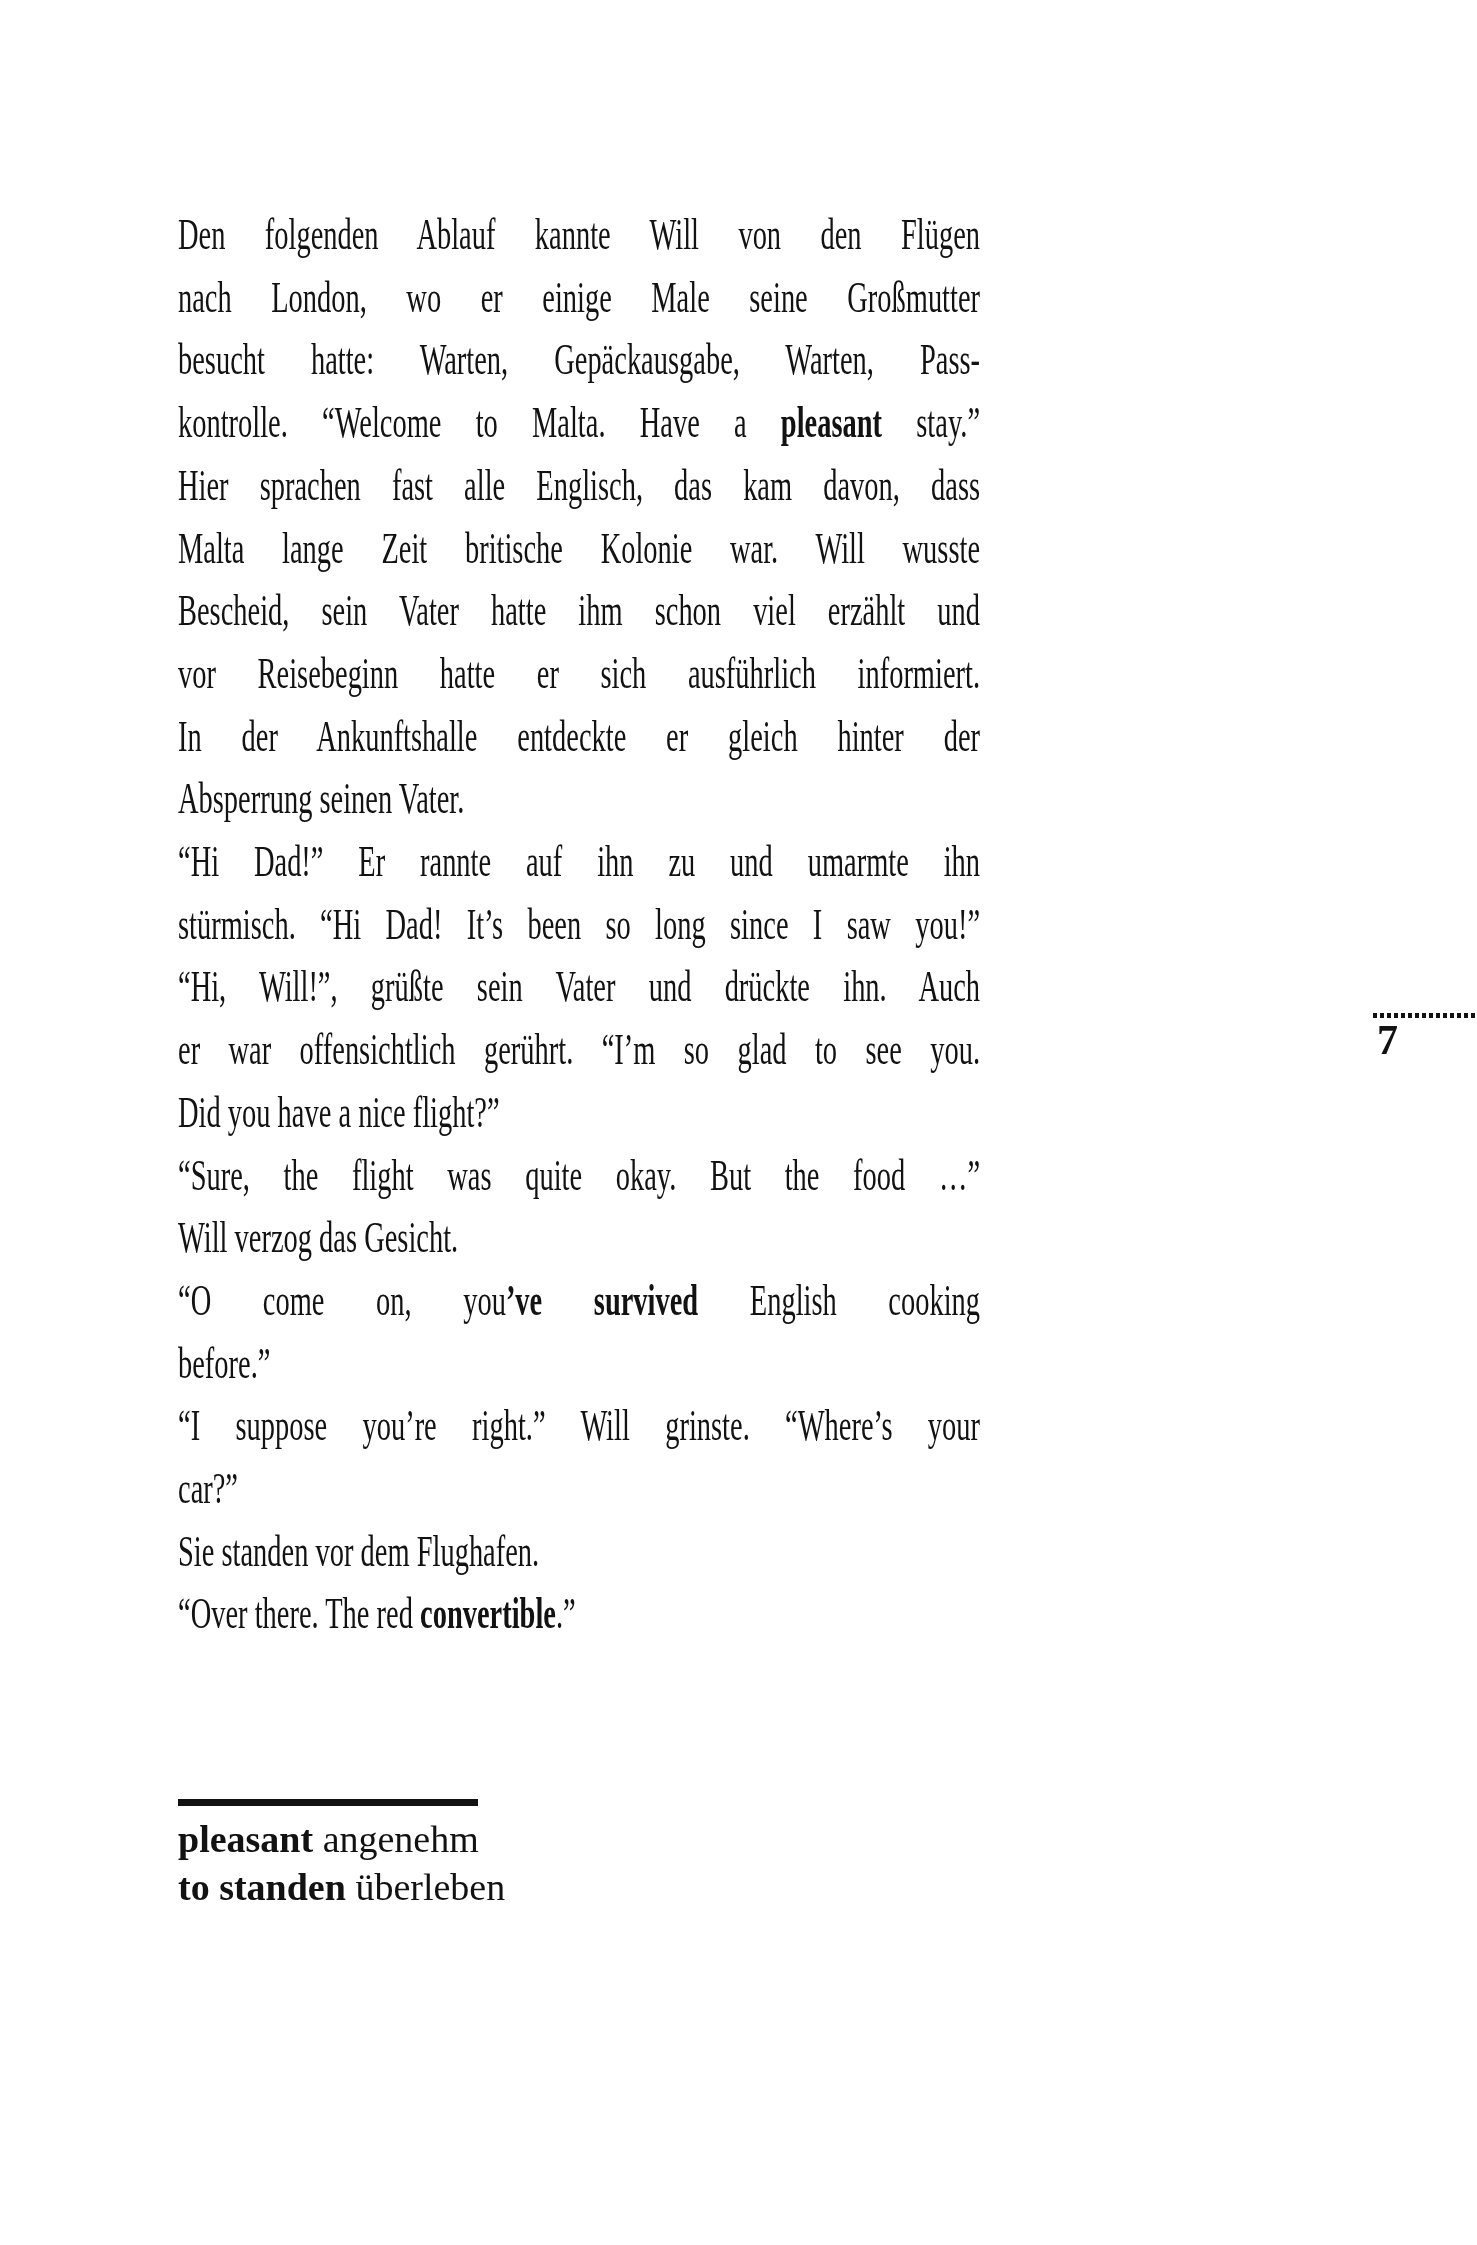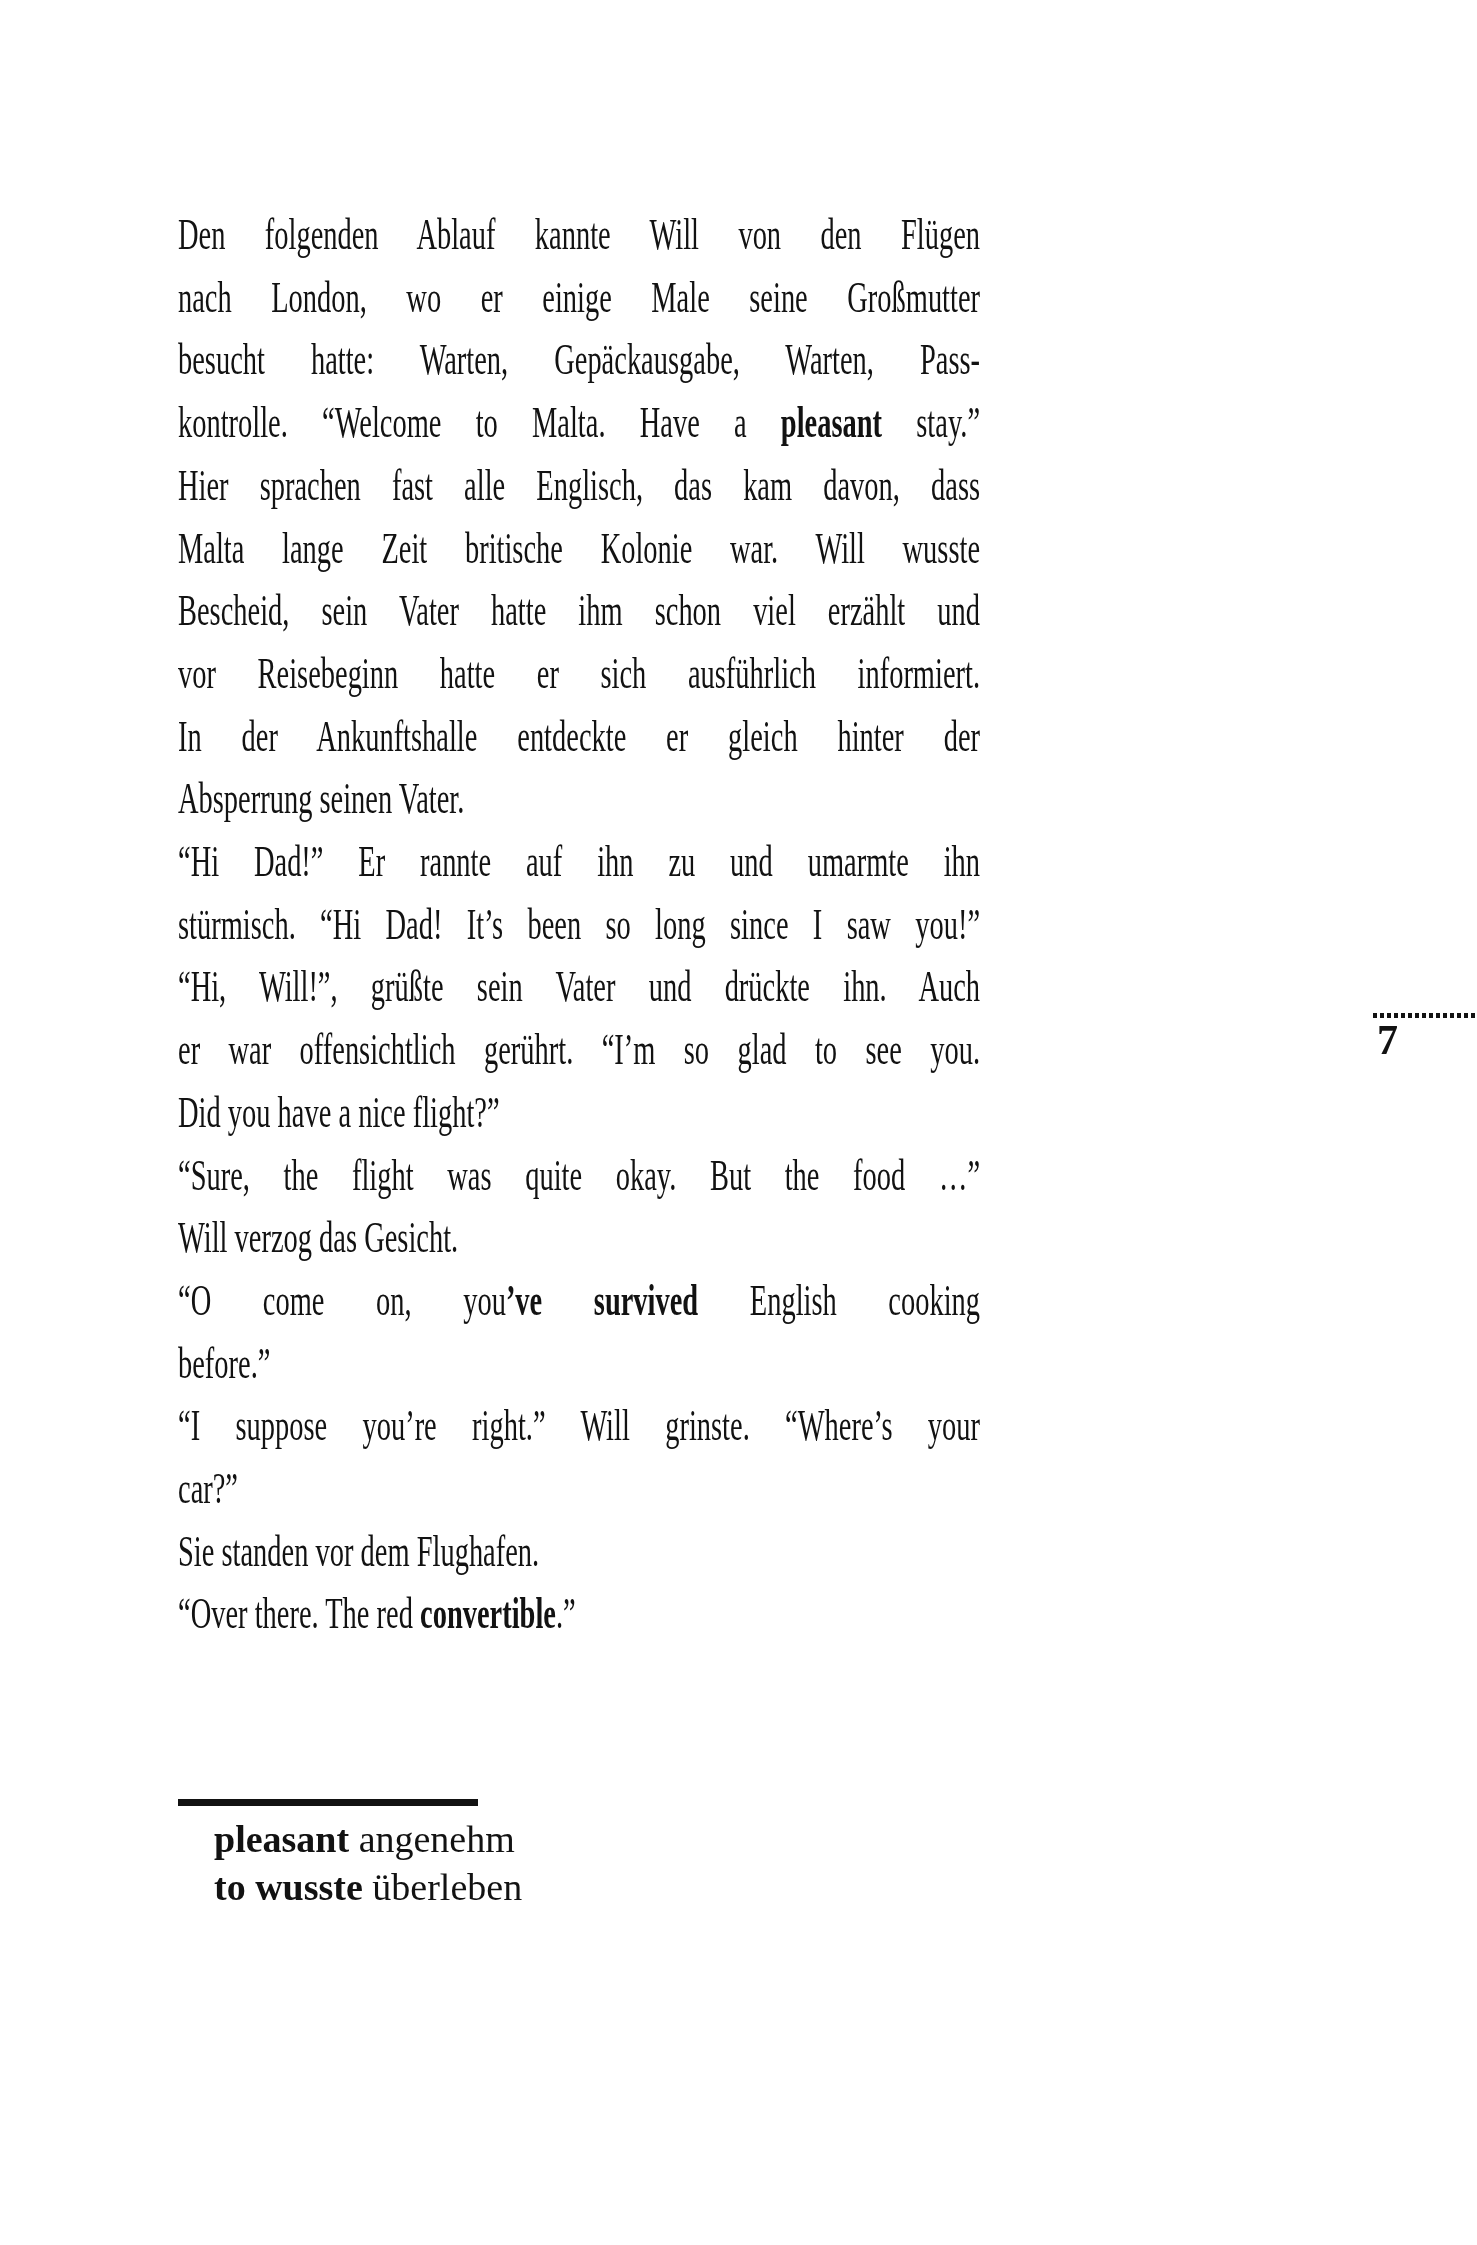--- a/index.html
+++ b/index.html
@@ -39,21 +39,20 @@
     left: 178px; top: 1799px;
     width: 300px; height: 7px;
     background: #121212;
   }
   
   .fn-list {
     position: absolute;
     left: 178px; top: 1815px;
     font-size: 38px;
     line-height: 48px;
-    margin-left: 36px;
   }
 
   
   .pagemark-dots {
     position: absolute;
     left: 1373px; top: 1013px;
     width: 104px; height: 5px;
     background: repeating-linear-gradient(90deg, #121212 0 4px, transparent 4px 7px);
   }
   .pagemark-num {
@@ -94,16 +93,16 @@
       <div class="line"><span>before.”</span></div>
       <div class="line j"><span>“I suppose you’re right.” Will grinste. “Where’s your</span></div>
       <div class="line"><span>car?”</span></div>
       <div class="line"><span>Sie standen vor dem Flughafen.</span></div>
       <div class="line"><span>“Over there. The red </span><span class="b">convertible</span><span>.”</span></div>
     </div>
 
   <div class="fn-rule"></div>
   <div class="fn-list" id="fn-list">
       <div class="fn-line"><span class="b">pleasant</span> <span>angenehm</span></div>
-      <div class="fn-line"><span class="b">to wusste</span> <span>überleben</span></div>
+      <div class="fn-line"><span class="b">to standen</span> <span>überleben</span></div>
     </div>
 
 </div>
 
 </body></html>

